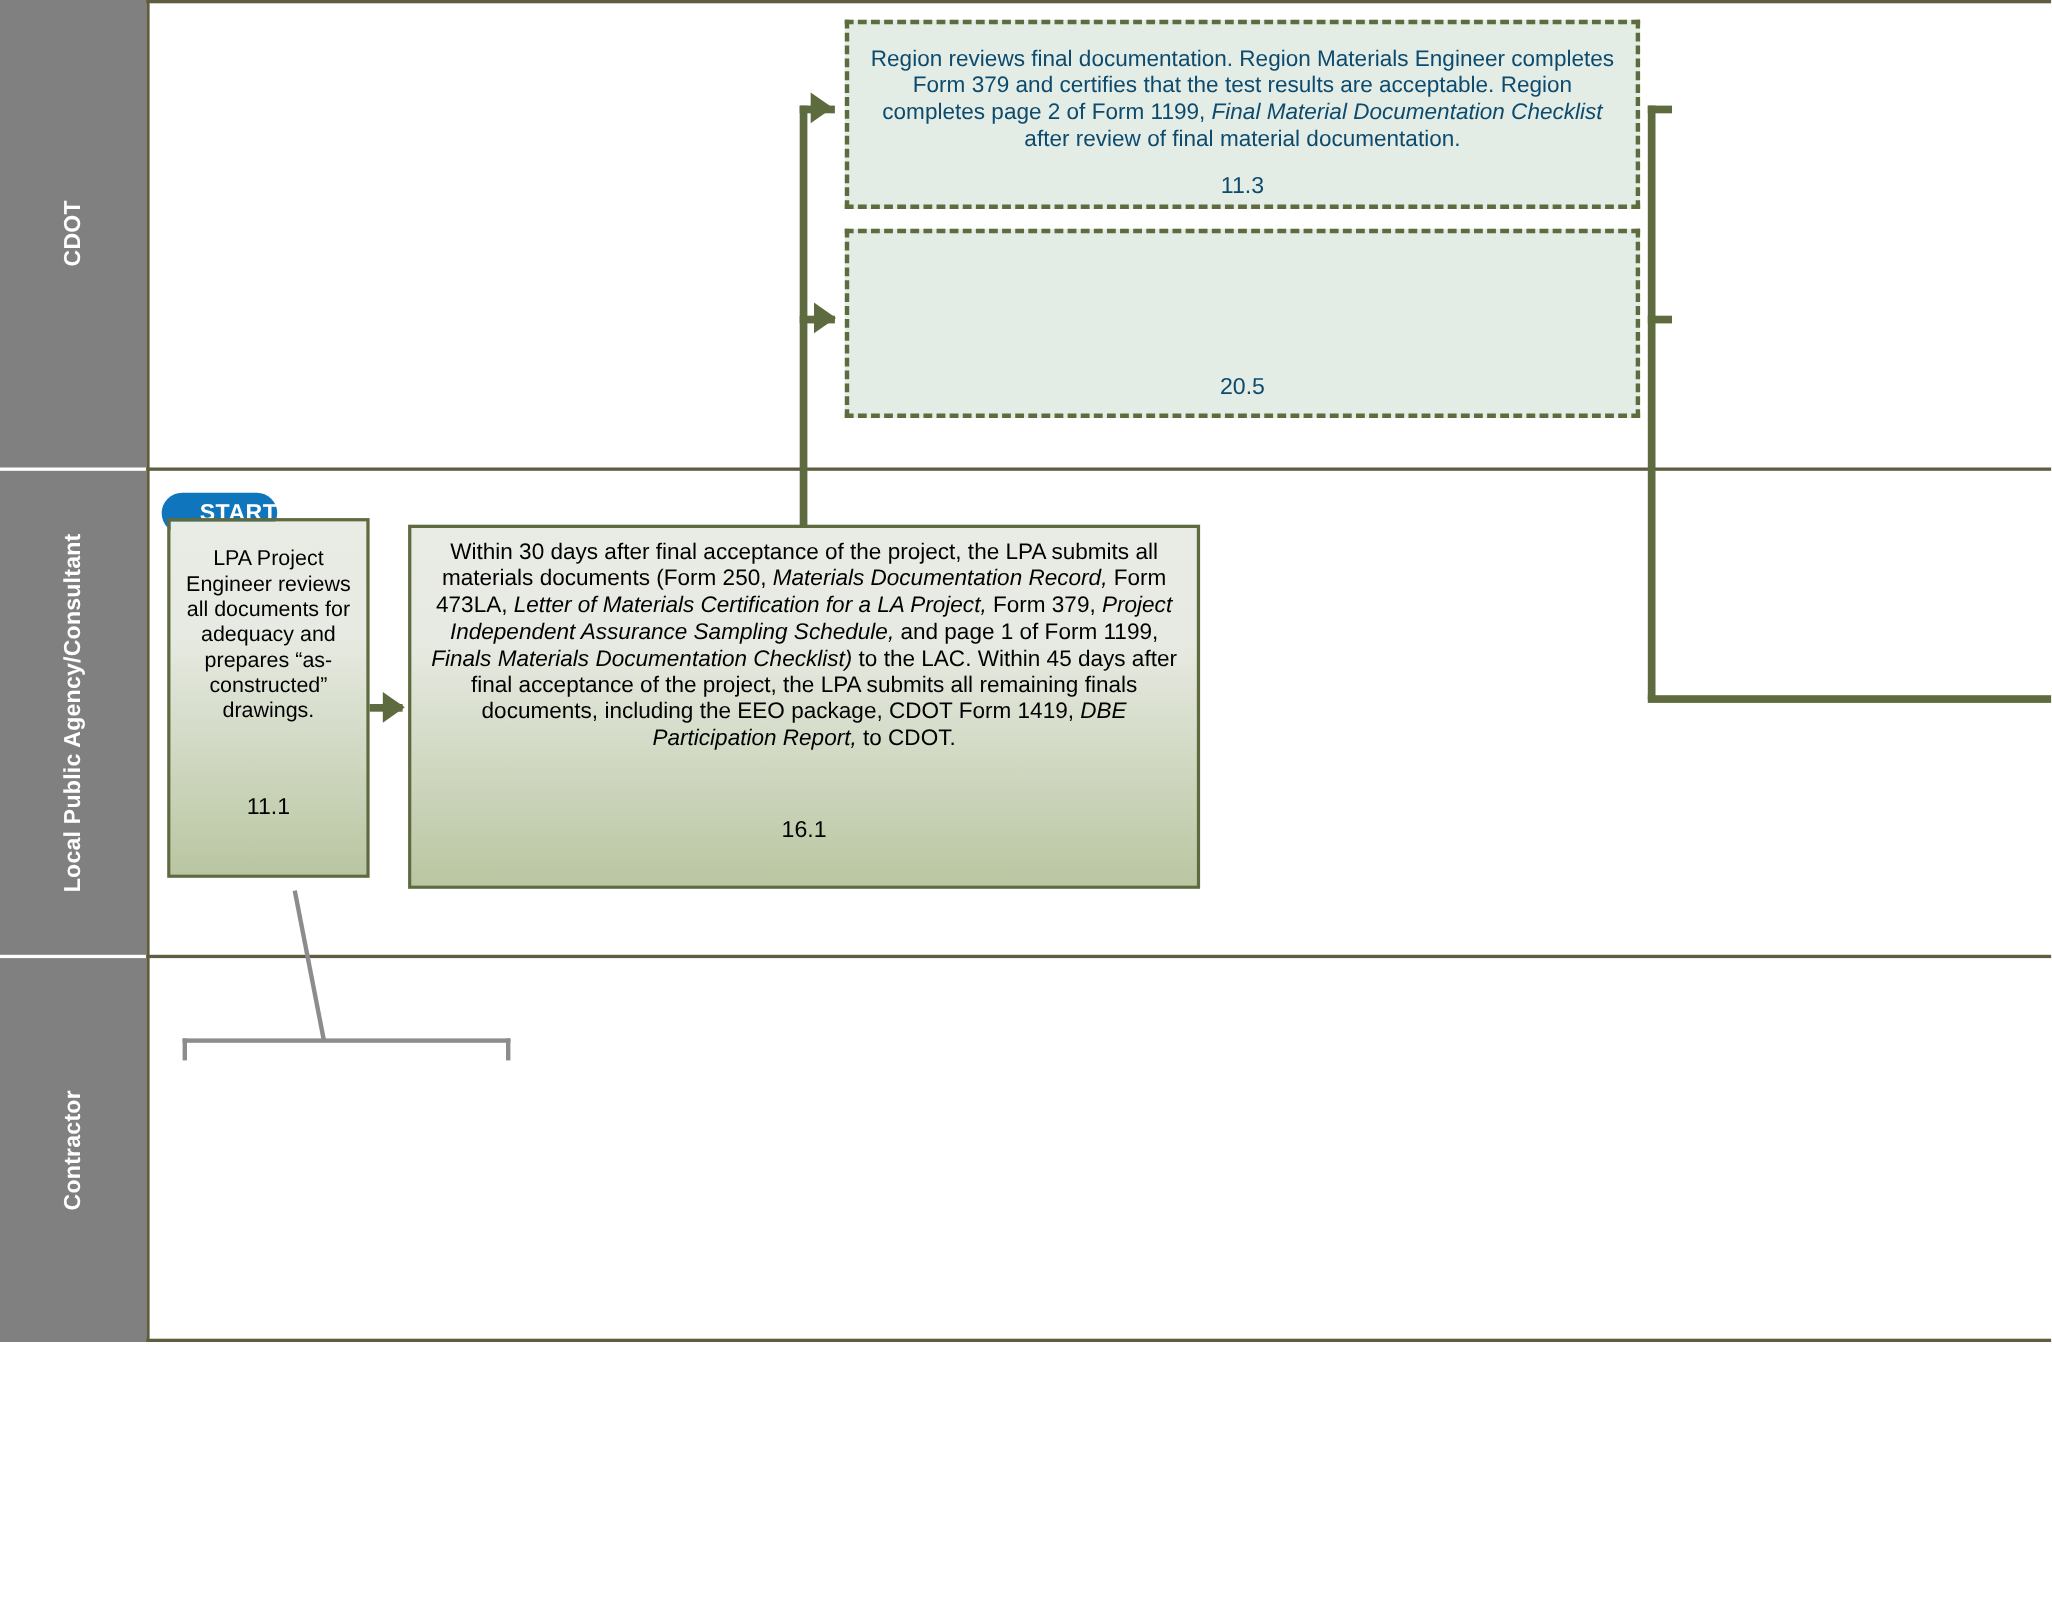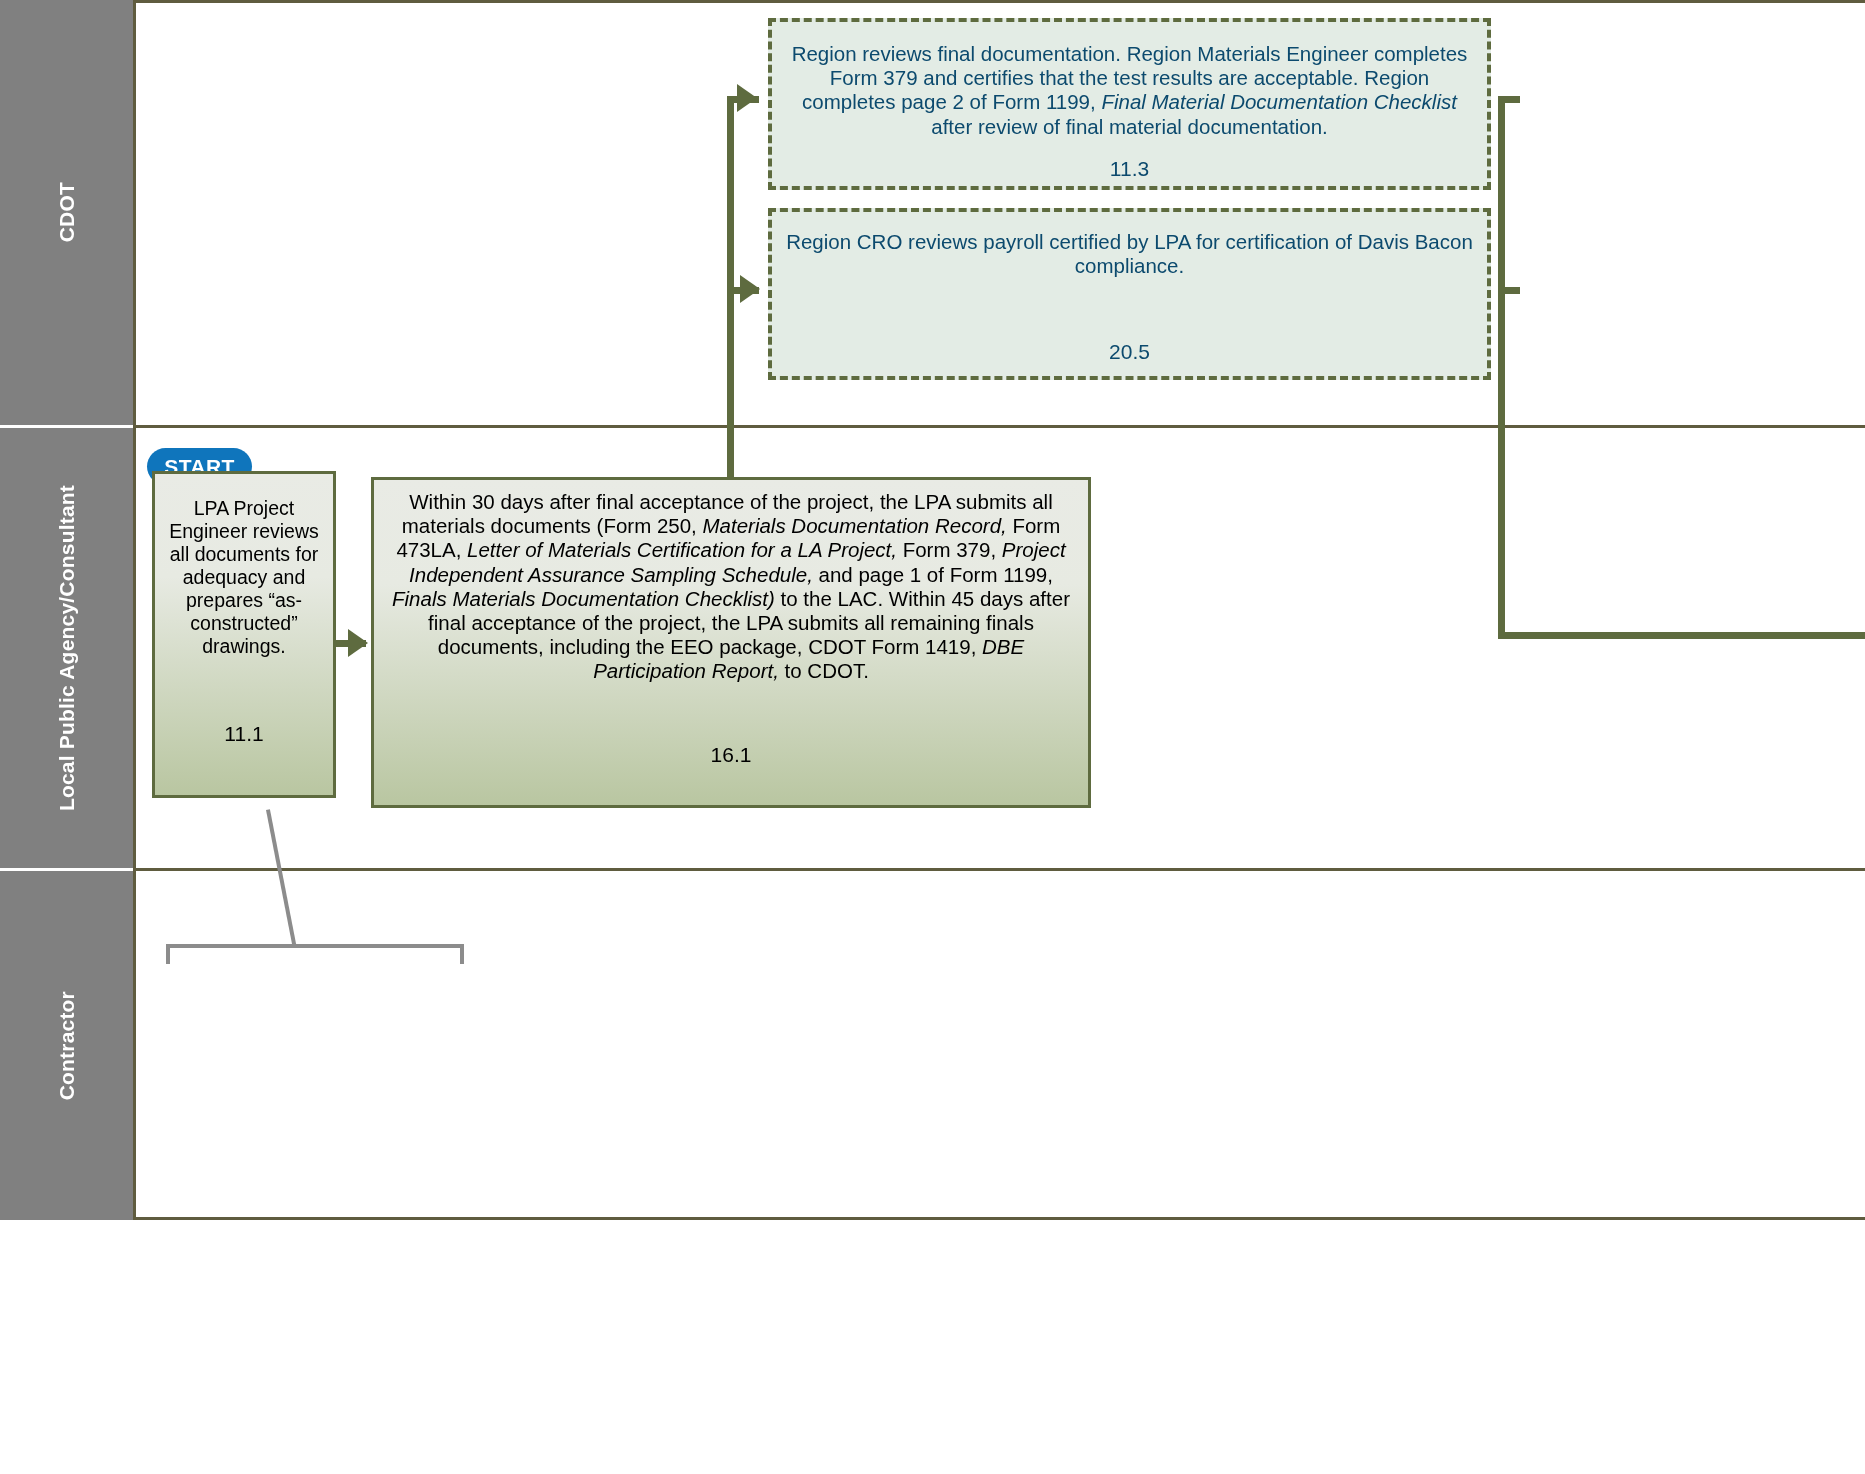--- a/index.html
+++ b/index.html
@@ -40,21 +40,21 @@
     padding:0 10px;box-sizing:border-box;
     white-space:pre-line;
   }
   .box-num{
     position:absolute;left:0;right:0;text-align:center;
   }
 
   
   .pill{
     position:absolute;background:#0f75bc;color:#ffffff;
-    border-radius:26px;display:flex;align-items:center;justify-content:center;
+    border-radius:26px;display:flex;align-items:center;justify-content:flex-end;
     font-weight:bold;letter-spacing:.4px;
   }
 
   
   .conn-h{position:absolute;background:#5e6b3f;height:7px;}
   .conn-v{position:absolute;background:#5e6b3f;width:7px;}
   .arrow-r{
     position:absolute;width:0;height:0;
     border-top:14px solid transparent;
     border-bottom:14px solid transparent;
@@ -114,21 +114,20 @@
   <div class="conn-h" style="left:1498px;top:96px;width:22px;"></div>
   <div class="conn-h" style="left:1498px;top:287px;width:22px;"></div>
   <div class="conn-h" style="left:1498px;top:632px;width:367px;"></div>
 
   <div class="box box-dashed" style="left:768px;top:18px;width:723px;height:172px;">
     <div class="box-text" id="t113" style="top:20px;font-size:20.5px;"><span>Region reviews final documentation. Region Materials Engineer completes Form 379 and certifies that the test results are acceptable. Region completes page 2 of Form 1199, </span><span class="it">Final Material Documentation Checklist</span><span> after review of final material documentation.</span></div>
     <div class="box-num" style="top:135px;font-size:21px;">11.3</div>
   </div>
 
   <div class="box box-dashed" style="left:768px;top:208px;width:723px;height:172px;">
-    <div class="box-text" id="t114" style="top:18px;font-size:20.5px;"><span>Region CRO reviews payroll certified by LPA for certification of Davis Bacon compliance.</span></div>
     <div class="box-num" style="top:128px;font-size:21px;">20.5</div>
   </div>
 
   <div class="pill" style="left:147px;top:448px;width:105px;height:37px;font-size:21px;">
     <span>START</span>
   </div>
 
   <div class="box box-solid" style="left:152px;top:471px;width:184px;height:327px;">
     <div class="box-text" style="top:23px;font-size:19.5px;">LPA Project Engineer reviews all documents for adequacy and prepares “as-constructed” drawings.</div>
     <div class="box-num" style="top:248px;font-size:21px;">11.1</div>

